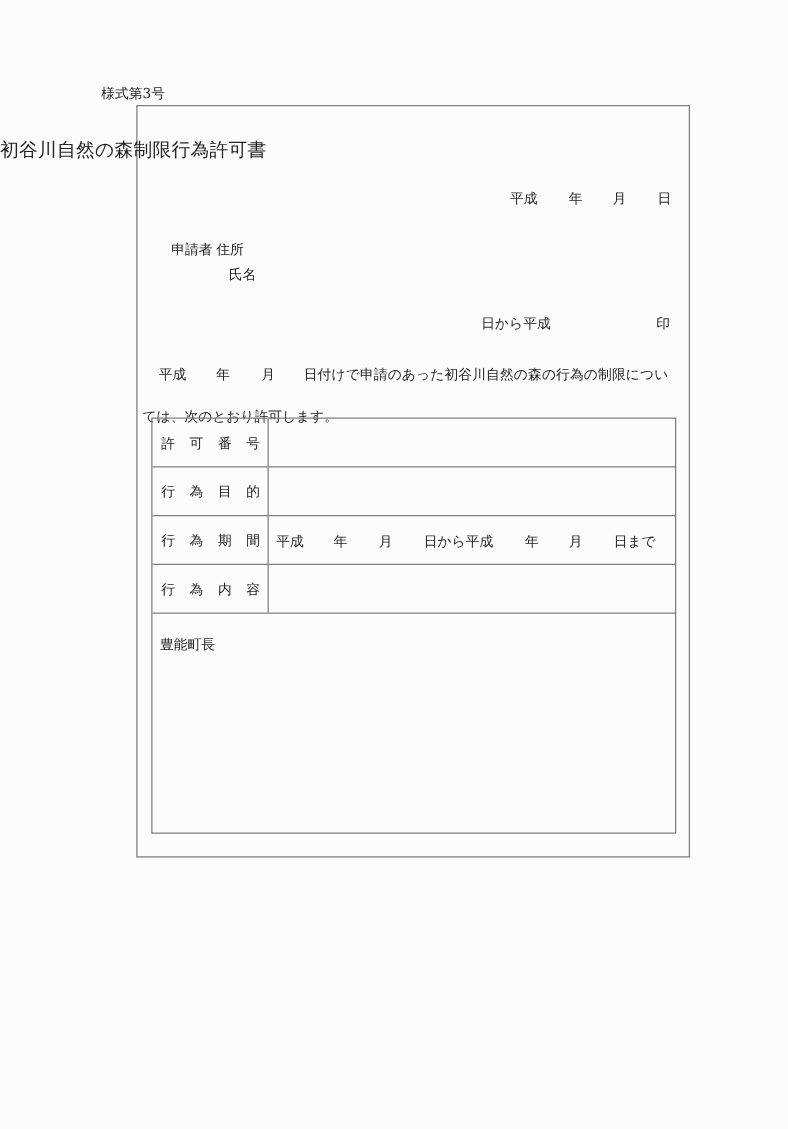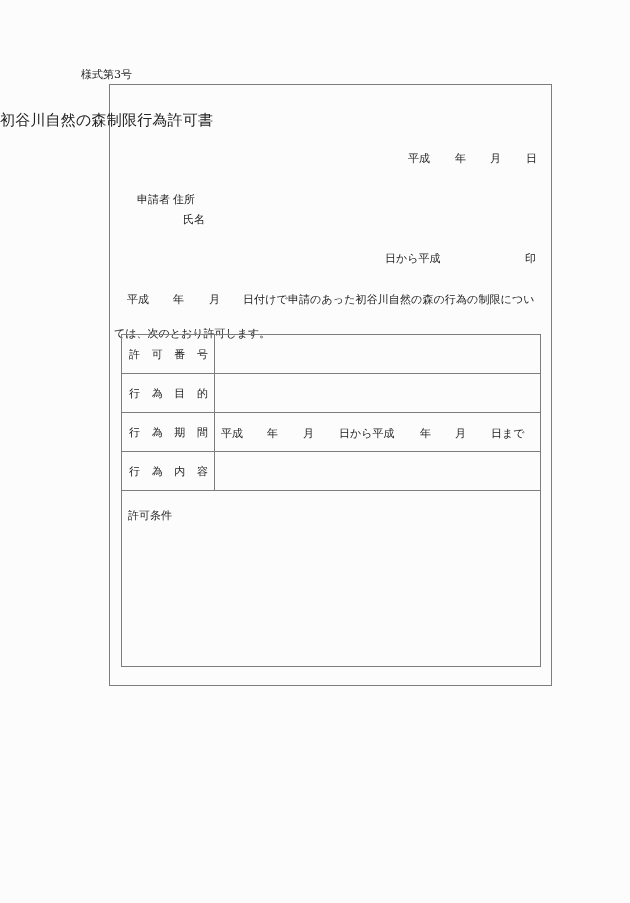--- a/index.html
+++ b/index.html
@@ -128,14 +128,14 @@
   <div class="row" style="top:117px">
     <div class="label">
       <span>行</span>
       <span>為</span>
       <span>内</span>
       <span>容</span>
     </div>
     <div class="value"></div>
   </div>
 
-  <div class="conditions-label">許可条件</div>
+  <div class="conditions-label">豊能町長</div>
 </div>
 
 </body></html>

